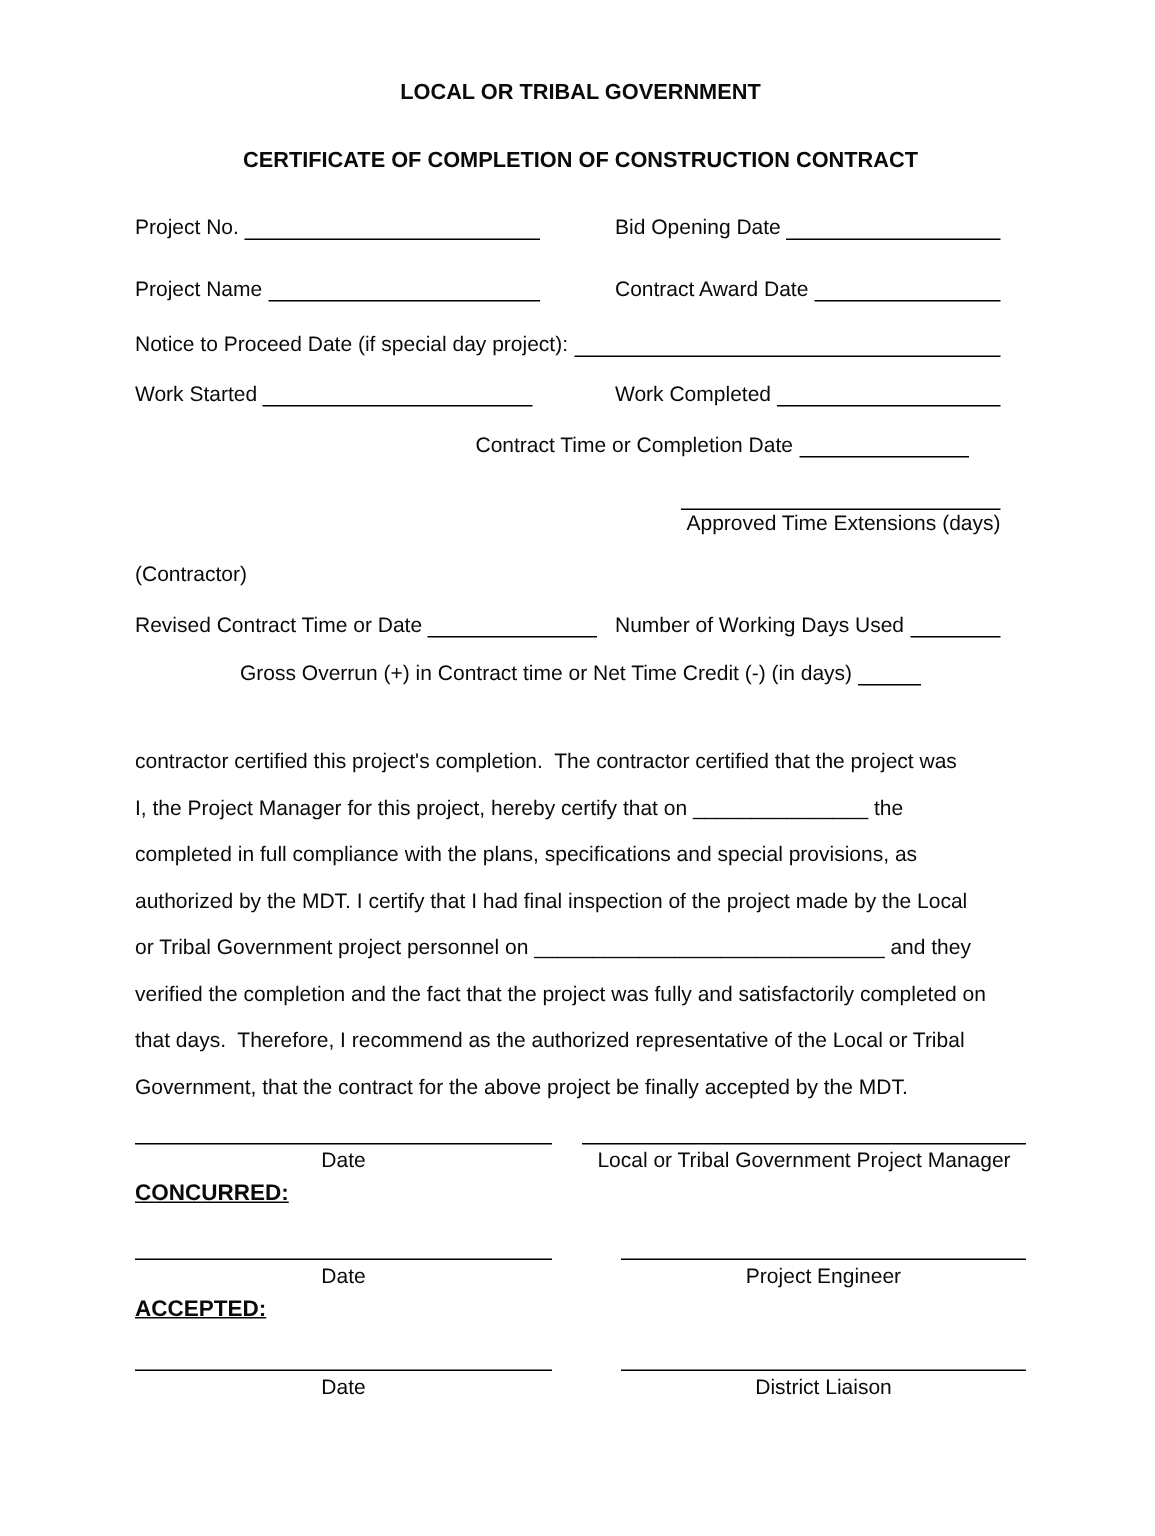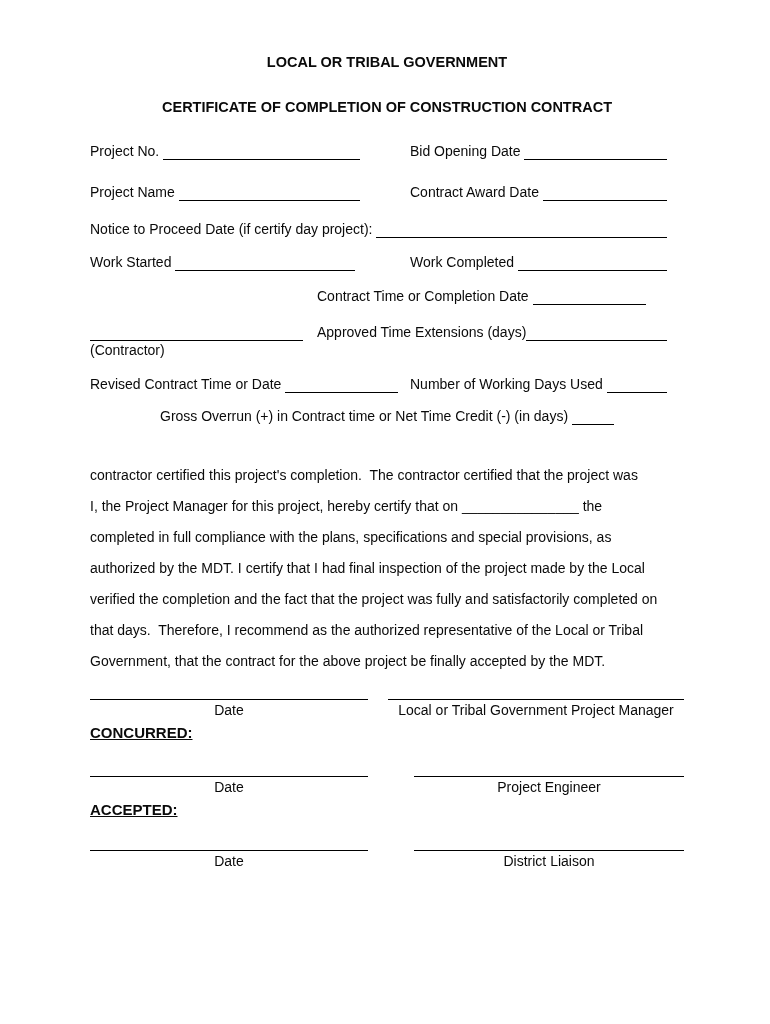--- a/index.html
+++ b/index.html
@@ -35,21 +35,21 @@
     flex: 1 1 auto;
   }
   .blank.fixed { flex: 0 0 auto; }
   .gap { flex: 0 0 auto; }
 
   .r1 { margin-top: 27px; align-items: center; }
   .r2 { margin-top: 24px; }
   .r3 { margin-top: 20px; }
   .r4 { margin-top: 16px; }
   .r5 { margin-top: 17px; margin-left: 227px; margin-right: 0; }
-  .r6 { margin-top: 19px; }
+  .r6 { margin-top: 19px; flex-direction: column; }
   .contractor { margin-top: 1px; }
   .r7 { margin-top: 17px; }
   .r8 { margin-top: 15px; margin-left: 70px; margin-right: 0; }
 
   .lcell-270 { flex: 0 0 270px; }
   .lcell-265 { flex: 0 0 265px; }
   .lcell-308 { flex: 0 0 308px; }
   .rcell { flex: 1 1 auto; }
   .ml50 { margin-left: 50px; }
   .ml55 { margin-left: 55px; }
@@ -107,21 +107,21 @@
       <span class="lbl">Project Name </span>
       <span class="blank"></span>
     </div>
     <div class="cell rcell ml50">
       <span class="lbl">Contract Award Date </span>
       <span class="blank"></span>
     </div>
   </div>
 
   <div class="row r3">
-    <span class="lbl">Notice to Proceed Date (if certify day project): </span>
+    <span class="lbl">Notice to Proceed Date (if special day project): </span>
     <span class="blank"></span>
   </div>
 
   <div class="row r4">
     <div class="cell lcell-265">
       <span class="lbl">Work Started </span>
       <span class="blank"></span>
     </div>
     <div class="cell rcell ml55">
       <span class="lbl">Work Completed </span>
@@ -156,20 +156,21 @@
   <div class="row r8">
     <span class="lbl">Gross Overrun (+) in Contract time or Net Time Credit (-) (in days) </span>
     <span class="blank fixed" style="width:42px"></span>
   </div>
 
   <div class="cert">
     <div class="cert-line">contractor certified this project's completion.  The contractor certified that the project was</div>
     <div class="cert-line">I, the Project Manager for this project, hereby certify that on _______________ the</div>
     <div class="cert-line">completed in full compliance with the plans, specifications and special provisions, as</div>
     <div class="cert-line">authorized by the MDT. I certify that I had final inspection of the project made by the Local</div>
+    <div class="cert-line">or Tribal Government project personnel on ______________________________ and they</div>
     <div class="cert-line">verified the completion and the fact that the project was fully and satisfactorily completed on</div>
     <div class="cert-line">that days.  Therefore, I recommend as the authorized representative of the Local or Tribal</div>
     <div class="cert-line">Government, that the contract for the above project be finally accepted by the MDT.</div>
   </div>
 
   <div class="sig-row sig-row1">
     <div class="sig-col sig-left">
       <span>Date</span>
     </div>
     <div class="sig-col sig-right-1">

